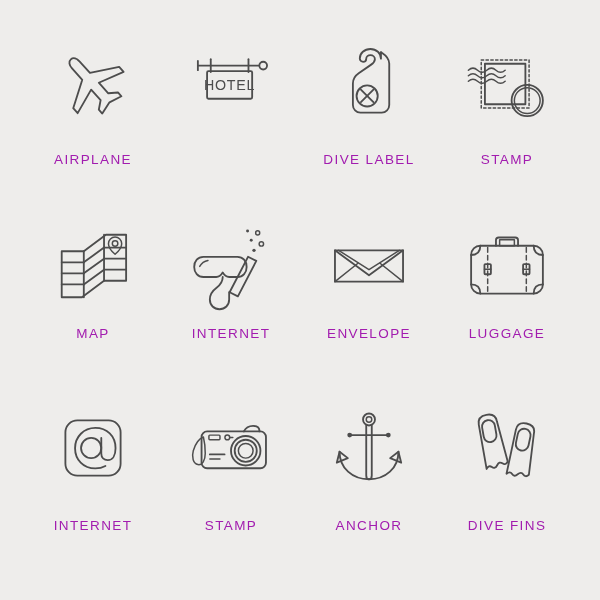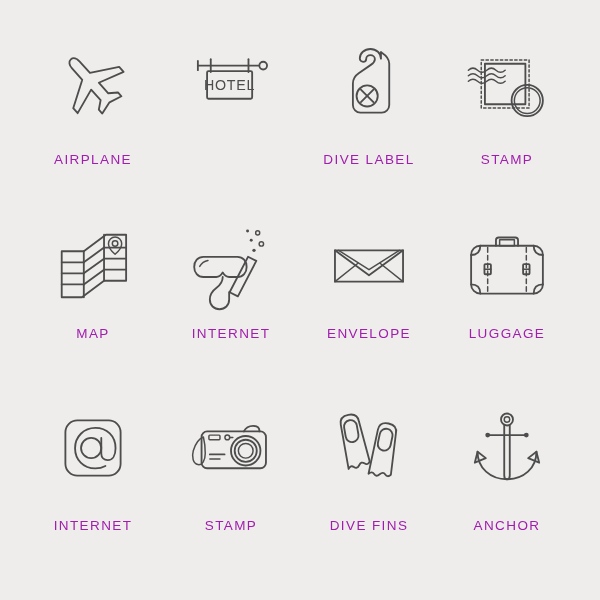--- a/index.html
+++ b/index.html
@@ -293,20 +293,39 @@
           c5 1 8 -5 8 -12
           c0 -7 -1 -14 -2 -18"></path>
       </svg>
     </div>
     <div class="icon-label">STAMP</div>
   </div>
 
   <div class="icon-cell row-3">
     <div class="icon-art">
       <svg viewBox="0 0 100 100" width="92" height="92" aria-hidden="true">
+        <circle class="st" cx="50" cy="19" r="6.5"></circle>
+        <circle class="st-thin" cx="50" cy="19" r="3"></circle>
+        <path class="st" d="M47 25 v55 q0 4 3 4 q3 0 3 -4 v-55"></path>
+        <line class="st" x1="29" y1="36" x2="71" y2="36"></line>
+        <circle class="fl" cx="29" cy="36" r="2.6"></circle>
+        <circle class="fl" cx="71" cy="36" r="2.6"></circle>
+        <path class="st" d="M18 54
+          c0 18 14 30 32 30
+          c18 0 32 -12 32 -30"></path>
+        <path class="st" d="M18 54 l-3 12 l12 -5 z"></path>
+        <path class="st" d="M82 54 l3 12 l-12 -5 z"></path>
+      </svg>
+    </div>
+    <div class="icon-label">ANCHOR</div>
+  </div>
+
+  <div class="icon-cell row-3">
+    <div class="icon-art">
+      <svg viewBox="0 0 100 100" width="92" height="92" aria-hidden="true">
         <g transform="rotate(-10 36 50)">
           <path class="st" d="M24 22
             c0 -6 4 -9 10 -9
             c6 0 10 3 10 9
             l4 45
             q-3 4 -6 1
             q-3 -3 -6 1
             q-3 4 -6 1
             q-3 -3 -6 1 z"></path>
           <rect class="st" x="27" y="19" width="14" height="24" rx="7"></rect>
@@ -320,32 +339,13 @@
             q-3 -3 -6 1
             q-3 4 -6 1
             q-3 -3 -6 1 z"></path>
           <rect class="st" x="57" y="29" width="14" height="24" rx="7"></rect>
         </g>
       </svg>
     </div>
     <div class="icon-label">DIVE FINS</div>
   </div>
 
-  <div class="icon-cell row-3">
-    <div class="icon-art">
-      <svg viewBox="0 0 100 100" width="92" height="92" aria-hidden="true">
-        <circle class="st" cx="50" cy="19" r="6.5"></circle>
-        <circle class="st-thin" cx="50" cy="19" r="3"></circle>
-        <path class="st" d="M47 25 v55 q0 4 3 4 q3 0 3 -4 v-55"></path>
-        <line class="st" x1="29" y1="36" x2="71" y2="36"></line>
-        <circle class="fl" cx="29" cy="36" r="2.6"></circle>
-        <circle class="fl" cx="71" cy="36" r="2.6"></circle>
-        <path class="st" d="M18 54
-          c0 18 14 30 32 30
-          c18 0 32 -12 32 -30"></path>
-        <path class="st" d="M18 54 l-3 12 l12 -5 z"></path>
-        <path class="st" d="M82 54 l3 12 l-12 -5 z"></path>
-      </svg>
-    </div>
-    <div class="icon-label">ANCHOR</div>
-  </div>
-
 </div>
 
 </body></html>

